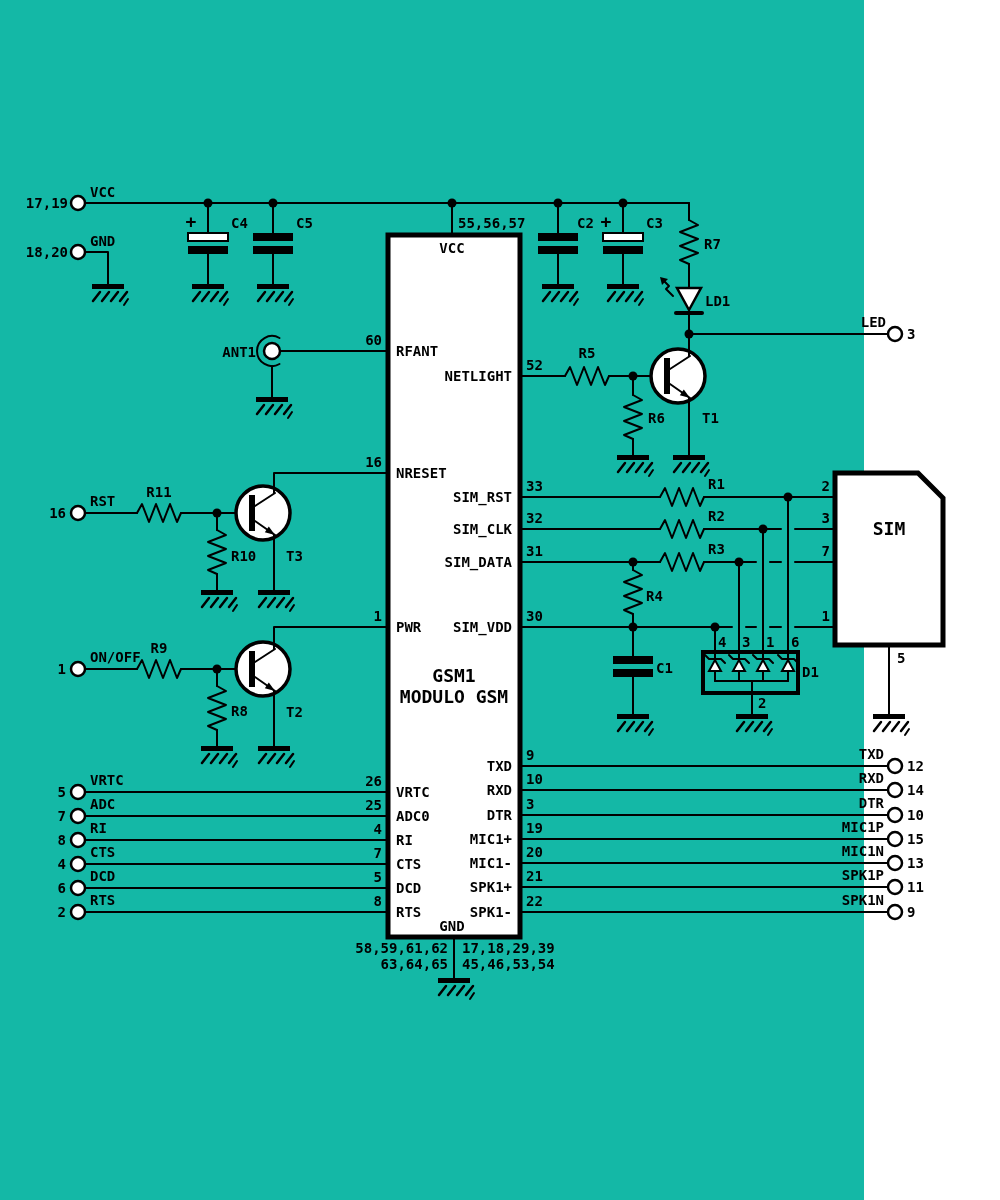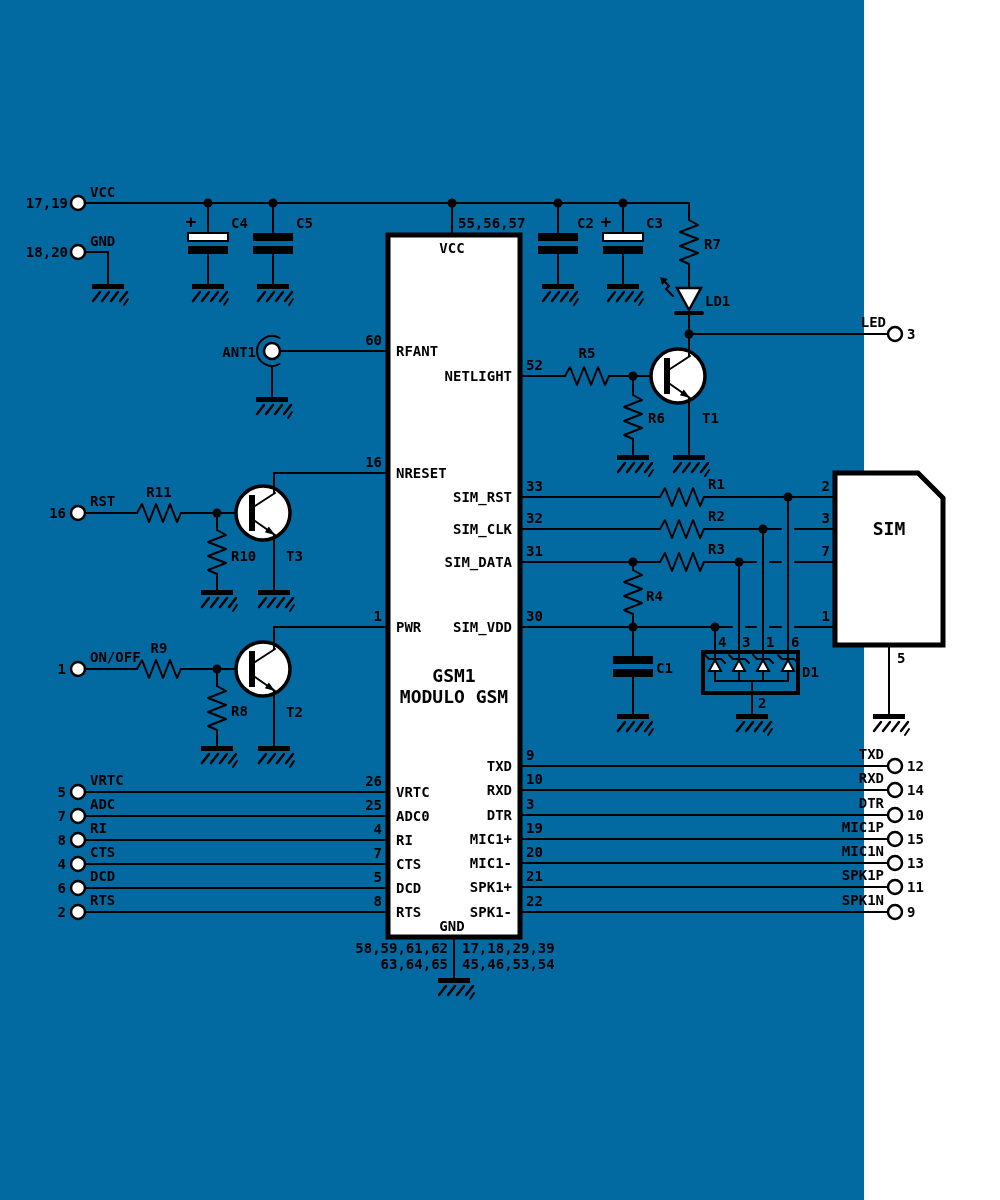--- a/index.html
+++ b/index.html
@@ -1,16 +1,16 @@
 <!DOCTYPE html>
 <html><head>
 <meta charset="utf-8">
 <style>
   html,body{margin:0;padding:0;background:#fff;}
-  #canvas{width:864px;height:1200px;background:#0369a1;position:relative;}
+  #canvas{width:864px;height:1200px;background:#14b8a6;position:relative;}
   svg text{font-family:"DejaVu Sans Mono","Liberation Mono",monospace;font-weight:bold;font-size:14px;fill:#000;}
   svg text.big{font-size:18px;}
   svg text.plus{font-size:18px;}
   .wire{stroke:#000;stroke-width:2;fill:none;stroke-linecap:round;stroke-linejoin:round;}
   .comp{stroke:#000;stroke-width:2;fill:none;stroke-linecap:round;stroke-linejoin:round;}
   .box{stroke:#000;stroke-width:5;fill:#fff;stroke-linejoin:miter;}
   .box4{stroke:#000;stroke-width:4;fill:none;}
   .tr{stroke:#000;stroke-width:3.5;fill:#fff;}
   .plate{fill:#000;stroke:none;}
   .plateh{fill:#fff;stroke:#000;stroke-width:2;}

